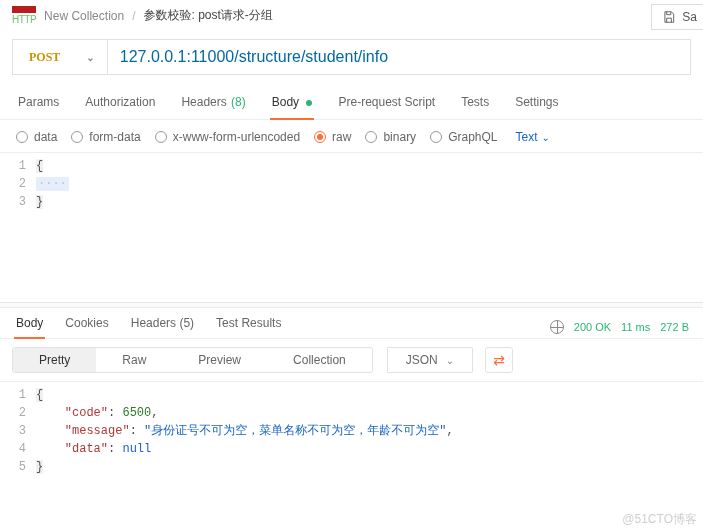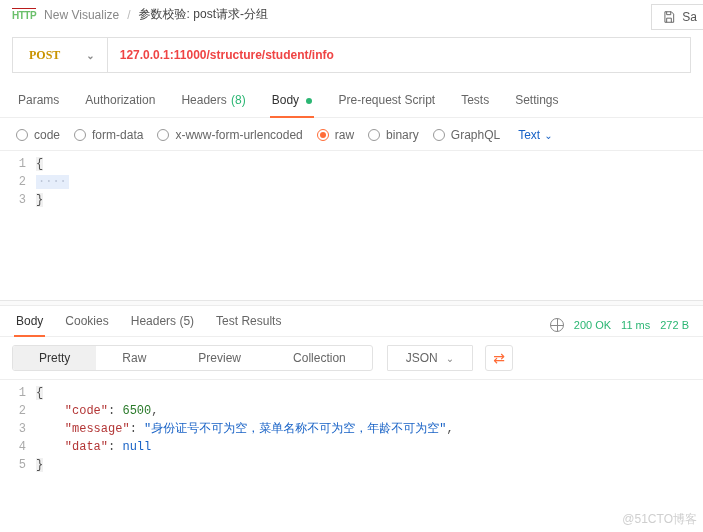--- a/index.html
+++ b/index.html
@@ -1,26 +1,26 @@
 <!DOCTYPE html>
 <html><head>
 <meta charset="utf-8">
 <style>
   * { box-sizing: border-box; margin: 0; padding: 0; }
   body { font-family: -apple-system, BlinkMacSystemFont, "Segoe UI", Arial, sans-serif; font-size: 12px; color: #505050; width: 703px; height: 532px; overflow: hidden; background:#fff; position:relative;}
   .breadcrumb { display:flex; align-items:center; gap:8px; padding:6px 10px 8px 12px; color:#888; font-size:12px;}
-  .breadcrumb .http-icon { font-size:10px; font-weight:bold; color:#6bbf6b; letter-spacing:-0.5px; border-top:1px solid #b91c1c; padding-top:1px;}
+  .breadcrumb .http-icon { font-size:10px; font-weight:normal; color:#6bbf6b; letter-spacing:-0.5px; border-top:7px solid #b91c1c; padding-top:1px;}
   .breadcrumb .sep { color:#bbb; }
   .breadcrumb .cur { color:#444; }
   .save-btn { position:absolute; right:0; top:4px; height:26px; border:1px solid #ddd; border-right:none; padding:0 6px 0 10px; display:flex; align-items:center; gap:6px; font-size:12px; color:#555; background:#fff;}
   .save-btn svg { width:14px; height:14px; stroke:#555; fill:none; stroke-width:1.5;}
   .reqbar { margin:6px 12px 0 12px; border:1px solid #e0e0e0; display:flex; height:36px; align-items:stretch;}
   .method { display:flex; align-items:center; gap:26px; padding:0 12px 0 16px; border-right:1px solid #e0e0e0; color:#c99300; font-weight:600; font-size:12px;font-family:Liberation Serif, serif;}
   .method .chev { color:#888; font-size:10px;}
-  .url { flex:1; display:flex; align-items:center; padding:0 12px; color:#ef4444; font-size:12px;font-weight:bold;}
+  .url { flex:1; display:flex; align-items:center; padding:0 12px; color:#0369a1; font-size:16px;}
   .tabs { display:flex; gap:22px; padding:14px 16px 0 16px; font-size:12px; color:#666; border-bottom:1px solid #eee; margin-top:6px;}
   .tabs .tab { padding:0 2px 10px 2px; cursor:pointer; position:relative;}
   .tabs .tab.active { color:#333; }
   .tabs .tab.active::after { content:""; position:absolute; left:0; right:0; bottom:-1px; height:2px; background:#ff6c37;}
   .tabs .dot-green { display:inline-block; width:6px; height:6px; background:#2bb673; border-radius:50%; margin-left:4px; vertical-align:middle;}
   .tabs .count { color:#2bb673; margin-left:1px;}
   .subrow { display:flex; align-items:center; gap:14px; padding:10px 16px 8px 16px; font-size:12px; color:#666;}
   .radio { display:flex; align-items:center; gap:6px;}
   .rdisc { width:12px; height:12px; border-radius:50%; border:1px solid #999; display:inline-block; position:relative;}
   .rdisc.sel { border-color:#ff6c37;}
@@ -55,21 +55,21 @@
   .num { color:#2a7a2a;}
   .str { color:#1862c6;}
   .null { color:#1862c6;}
   .watermark { position:absolute; right:6px; bottom:4px; color:#cfcfcf; font-size:12px;}
 </style>
 </head>
 <body>
 
 <div class="breadcrumb">
   <span class="http-icon">HTTP</span>
-  <span>New Visualize</span>
+  <span>New Collection</span>
   <span class="sep">/</span>
   <span class="cur">参数校验: post请求-分组</span>
 </div>
 <div class="save-btn">
   <svg viewBox="0 0 24 24">
       <path d="M5 3h11l4 4v14H5z"></path>
       <path d="M8 3v5h7V3"></path>
       <path d="M8 21v-7h8v7"></path>
     </svg>
   <span>Sa</span>
@@ -95,21 +95,21 @@
     <span class="dot-green"></span>
   </div>
   <div class="tab">Pre-request Script</div>
   <div class="tab">Tests</div>
   <div class="tab">Settings</div>
 </div>
 
 <div class="subrow">
   <label class="radio">
       <span class="rdisc"></span>
-      <span>code</span>
+      <span>data</span>
     </label>
   <label class="radio">
       <span class="rdisc"></span>
       <span>form-data</span>
     </label>
   <label class="radio">
       <span class="rdisc"></span>
       <span>x-www-form-urlencoded</span>
     </label>
   <label class="radio">

